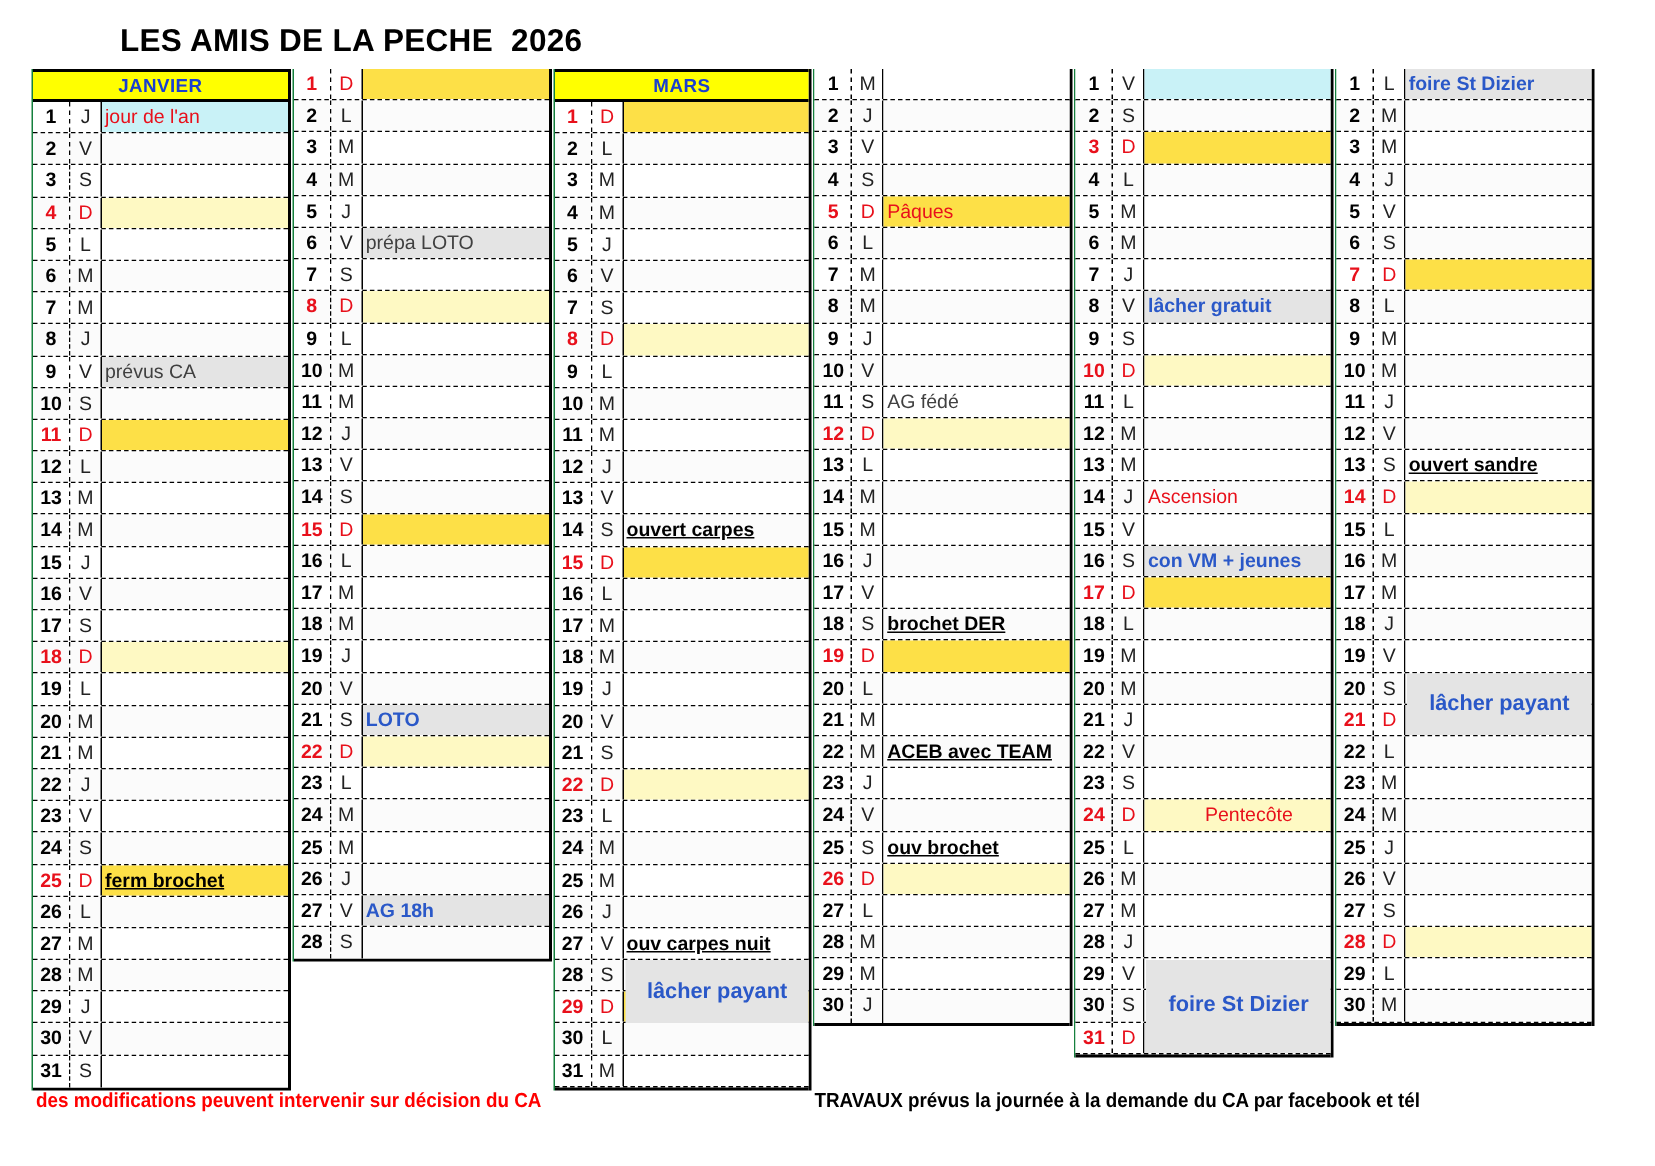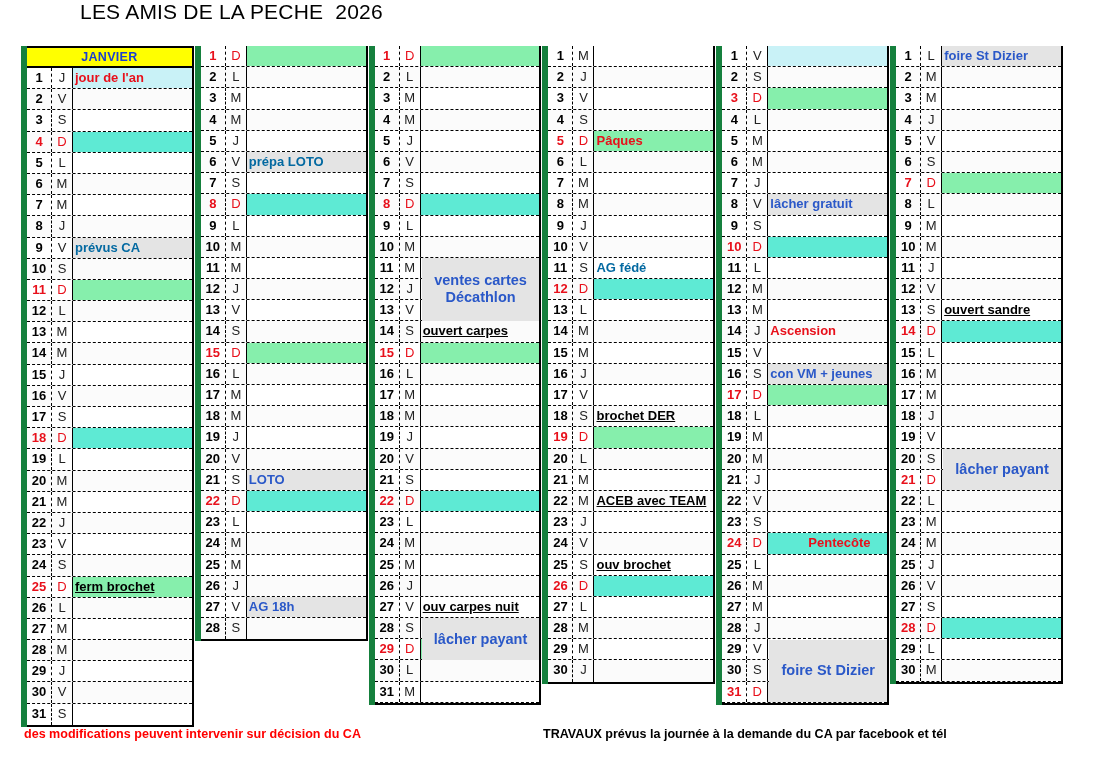--- a/index.html
+++ b/index.html
@@ -7,39 +7,39 @@
     background: #ffffff;
   }
   body {
     width: 1103px; height: 777px;
     font-family: "Liberation Sans", sans-serif;
     overflow: hidden;
     position: relative;
   }
   #page-title {
     position: absolute;
-    left: 80px; top: 0;
+    left: 80px; top: 16px;
     font-size: 21px;
-    font-weight: normal;
+    font-weight: bold;
     color: #000000;
     letter-spacing: 0.2px;
     white-space: pre;
   }
   #calendar {
     position: absolute;
     left: 21px; top: 46px;
     width: 1042px;
     display: flex;
     flex-direction: row;
     align-items: flex-start;
   }
   .month-col {
     width: 174px;
     box-sizing: border-box;
-    border-left: 6px solid #15803d;
+    border-left: 1px solid #15803d;
     border-right: 2px solid #000;
     position: relative;
   }
   .month-col.gapped { margin-left: 1px; }
   .month-head {
     background: #ffff00;
     color: #1a3fd0;
     font-weight: bold;
     font-size: 12.5px;
     text-align: center;
@@ -90,30 +90,30 @@
     flex: 1 1 auto;
     font-size: 13px;
     line-height: 20px;
     padding-left: 2px;
     overflow: hidden;
     white-space: nowrap;
     background: #fff;
     color: #000;
   }
   .sunday .c-num, .sunday .c-dow { color: #e8101b; }
-  .sunday .c-note { background: #86efac; }
+  .sunday .c-note { background: #fde047; }
   .sunday .c-num, .sunday .c-dow { background: #fff; }
   .alt .c-num, .alt .c-dow, .alt .c-note { background: #fbfbfb; }
-  .sunday.alt .c-note { background: #5eead4; padding-left: 40px; }
+  .sunday.alt .c-note { background: #fef9c3; padding-left: 40px; }
 
   
   .n-blue   { color: #2a58c8; font-weight: bold; }
   .n-bold   { color: #000; font-weight: bold; text-decoration: underline; }
-  .n-red    { color: #e8101b; font-weight: bold; }
-  .n-plain  { color: #0369a1; font-weight: bold; }
+  .n-red    { color: #e8101b; font-weight: normal; }
+  .n-plain  { color: #404040; font-weight: normal; }
   .bg-grey  { background: #e4e4e4 !important; }
   .bg-cyan  { background: #c9f2f7 !important; }
 
   
   .span-note {
     position: absolute;
     left: 47px;
     right: 0;
     background: #e4e4e4;
     color: #2a58c8;
@@ -453,20 +453,21 @@
           <div class="c-note n-blue bg-grey">AG 18h</div>
         </div>
         <div class="day-row alt">
           <div class="c-num">28</div>
           <div class="c-dow">S</div>
           <div class="c-note"></div>
         </div>
       </div>
     </div>
     <div class="month-col gapped">
+      <div class="month-head">MARS</div>
       <div class="days">
         <div class="day-row sunday">
           <div class="c-num">1</div>
           <div class="c-dow">D</div>
           <div class="c-note"></div>
         </div>
         <div class="day-row alt">
           <div class="c-num">2</div>
           <div class="c-dow">L</div>
           <div class="c-note"></div>
@@ -609,22 +610,20 @@
         <div class="day-row alt">
           <div class="c-num">30</div>
           <div class="c-dow">L</div>
           <div class="c-note"></div>
         </div>
         <div class="day-row">
           <div class="c-num">31</div>
           <div class="c-dow">M</div>
           <div class="c-note"></div>
         </div>
-        <div class="span-note" style="top: 212px; height: 62.6px;">ventes cartes
-Décathlon</div>
         <div class="span-note" style="top: 572.4px; height: 41.4px;">lâcher payant</div>
       </div>
     </div>
     <div class="month-col gapped">
       <div class="days">
         <div class="day-row">
           <div class="c-num">1</div>
           <div class="c-dow">M</div>
           <div class="c-note"></div>
         </div>

